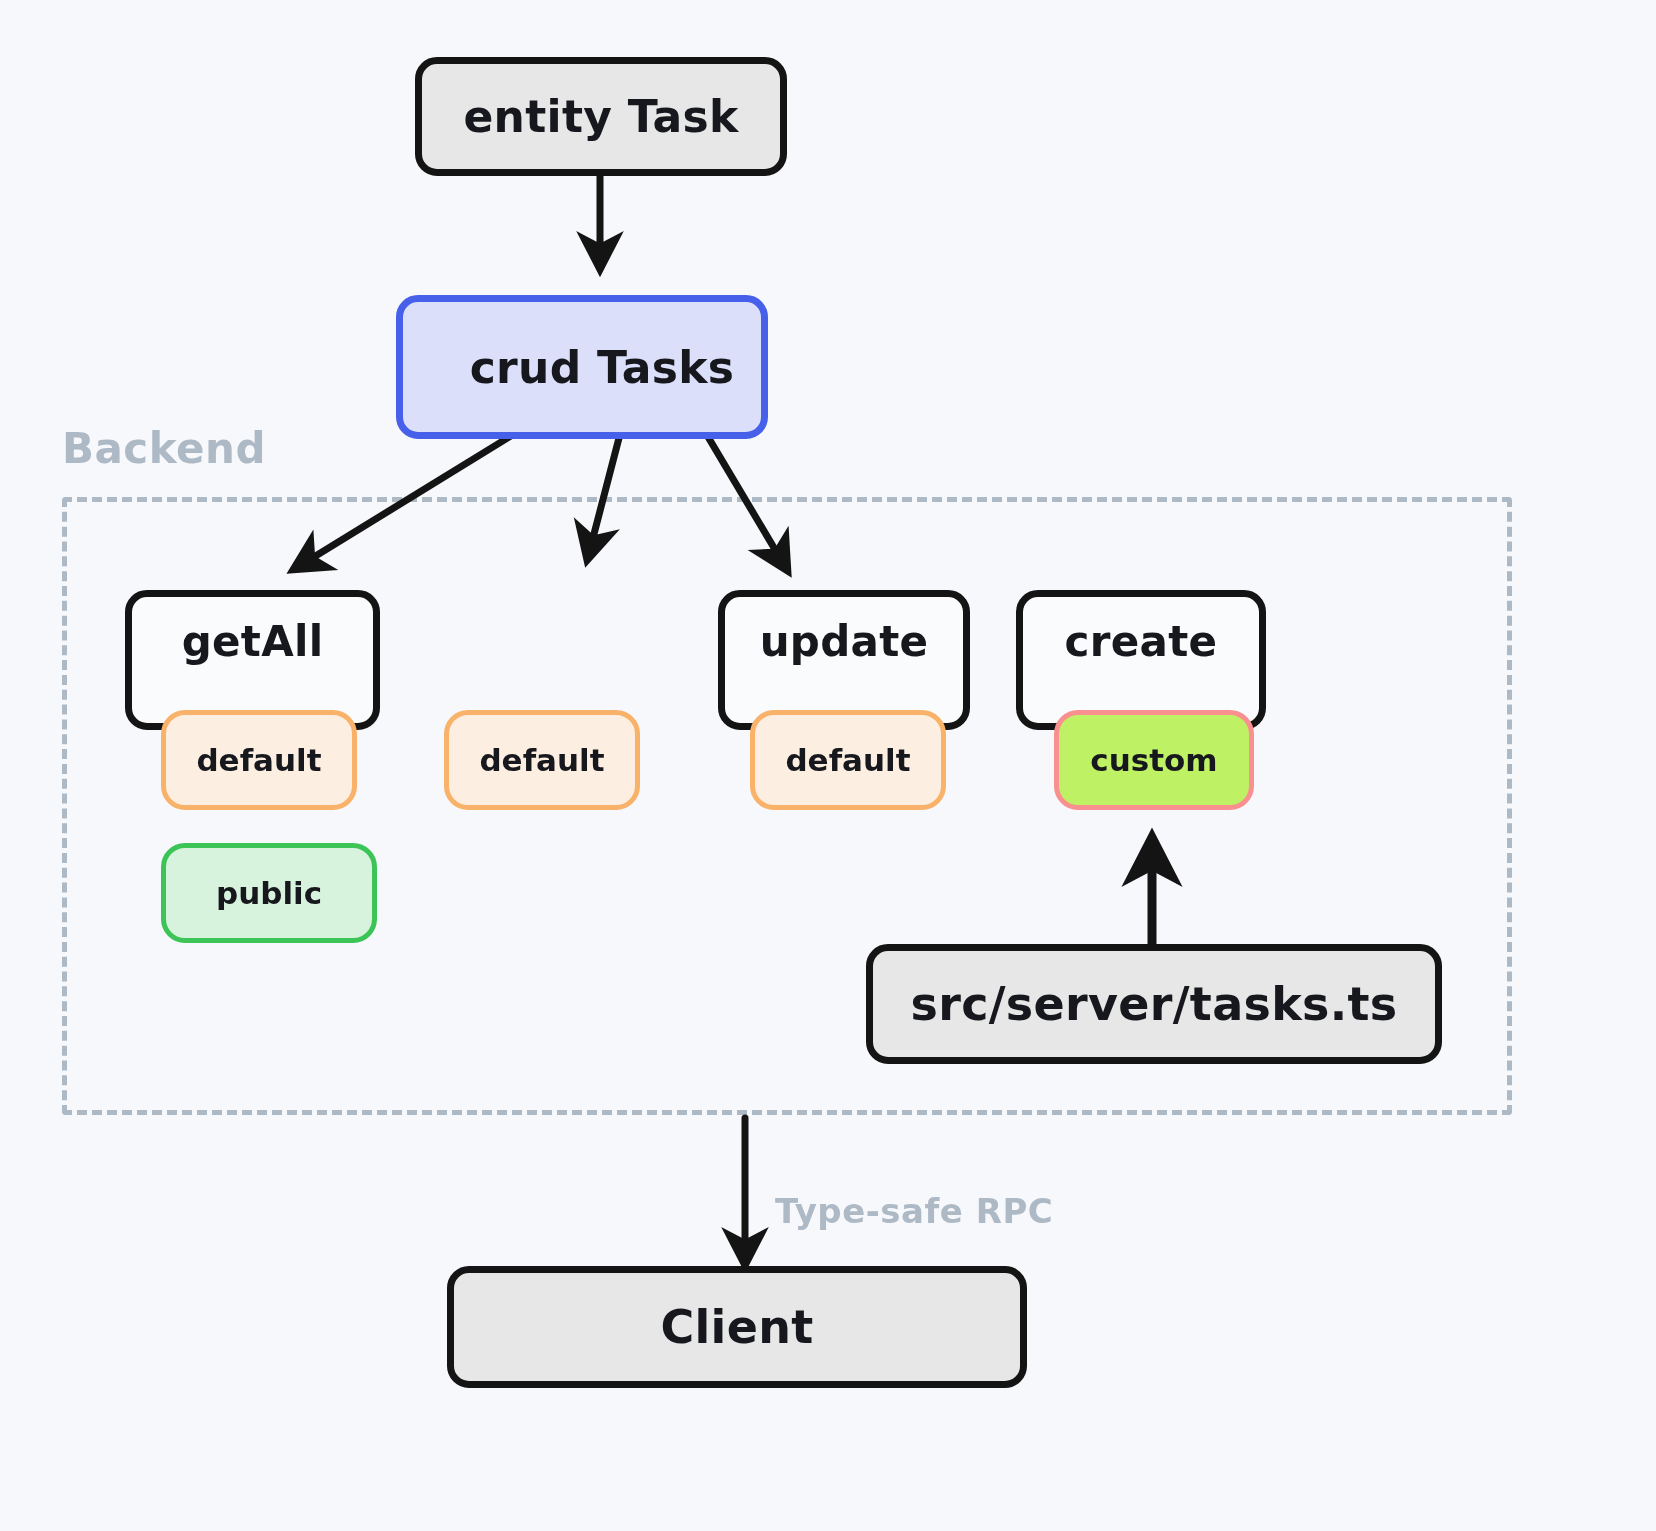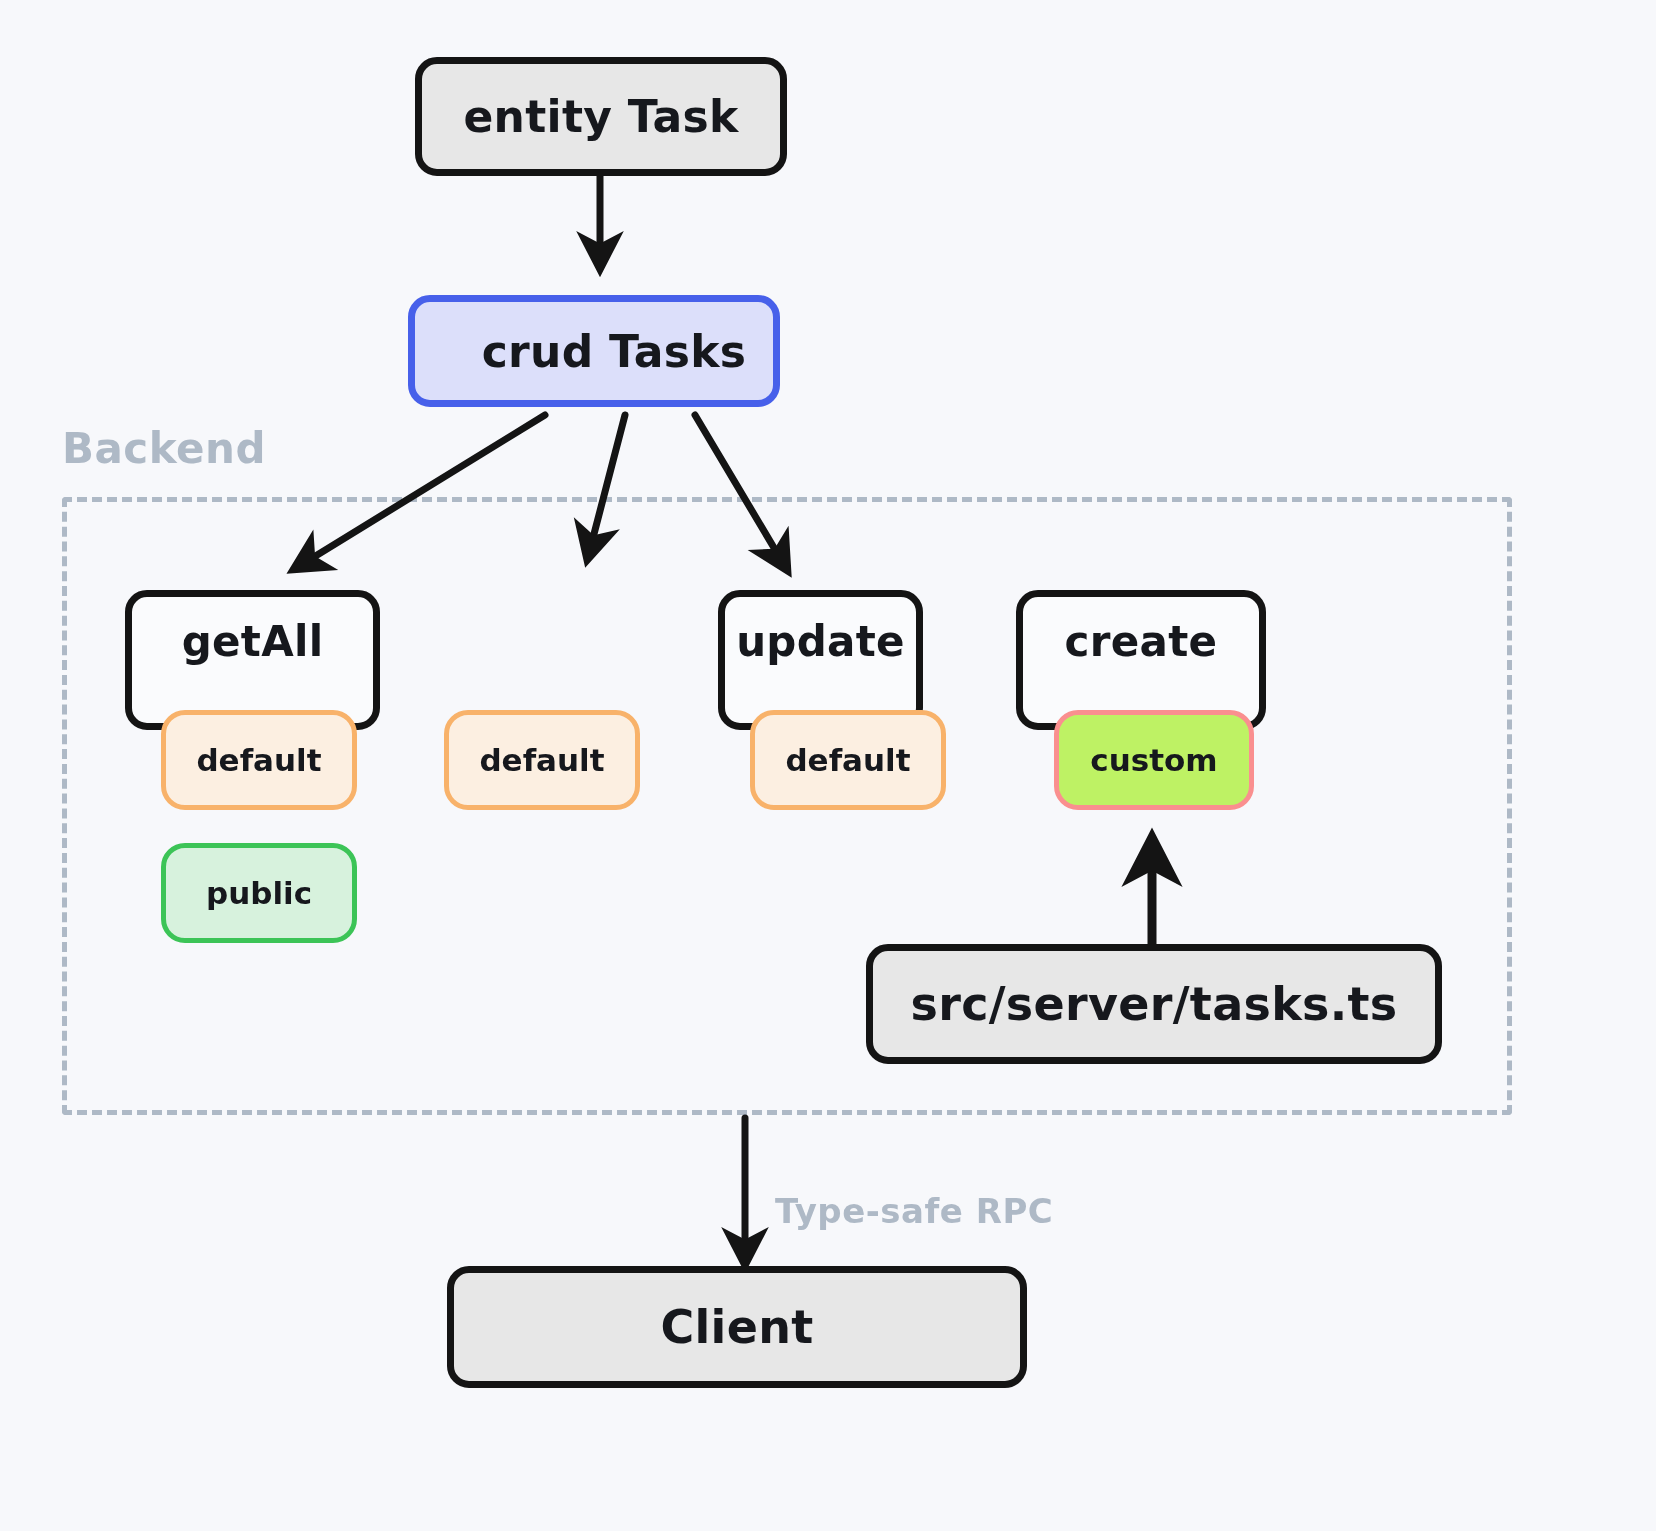--- a/index.html
+++ b/index.html
@@ -162,39 +162,39 @@
       <line x1="745" y1="1118" x2="745" y2="1262" stroke="#141414" stroke-width="7" stroke-linecap="round" marker-end="url(#arrowhead)"></line>
     </g>
   </svg>
 
   <div id="rpc-label" style="left:775px; top:1163px;margin-top:28px;">Type-safe RPC</div>
 
   <div class="node grey fs-entity" style="left:415px; top:57px; width:372px; height:119px;">
     <span>entity Task</span>
   </div>
 
-  <div class="node accent fs-crud" style="left:408px; top:295px; width:372px; height:112px;padding-left:40px;">
+  <div class="node accent fs-crud" style="left:396px; top:295px; width:372px; height:144px;padding-left:40px;">
     <span>crud Tasks</span>
   </div>
 
   <div class="node plain fs-method" style="left:125px; top:590px; width:255px; height:140px;">
     <span>getAll</span>
   </div>
   <div class="badge default" style="left:161px; top:710px; width:196px; height:100px;">
     <span>default</span>
   </div>
-  <div class="badge public" style="left:161px; top:843px; width:196px; height:100px;">
+  <div class="badge public" style="left:161px; top:843px; width:216px; height:100px;">
     <span>public</span>
   </div>
 
   <div class="badge default" style="left:444px; top:710px; width:196px; height:100px;">
     <span>default</span>
   </div>
 
-  <div class="node plain fs-method" style="left:718px; top:590px; width:205px; height:140px;text-align:right;">
+  <div class="node plain fs-method" style="left:718px; top:590px; width:252px; height:140px;text-align:right;">
     <span>update</span>
   </div>
   <div class="badge default" style="left:750px; top:710px; width:196px; height:100px;">
     <span>default</span>
   </div>
 
   <div class="node plain fs-method" style="left:1016px; top:590px; width:250px; height:140px;">
     <span>create</span>
   </div>
   <div class="badge custom" style="left:1054px; top:710px; width:200px; height:100px;">

